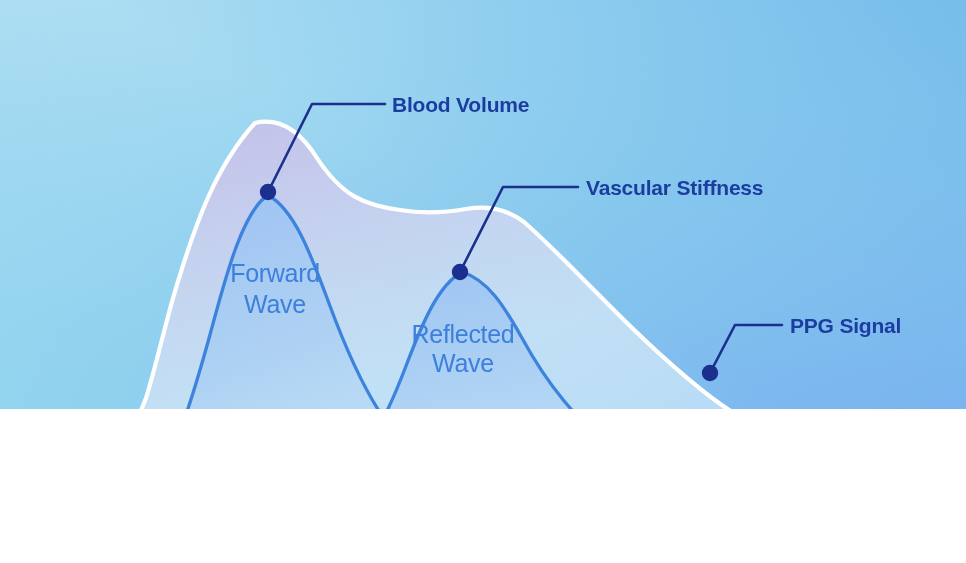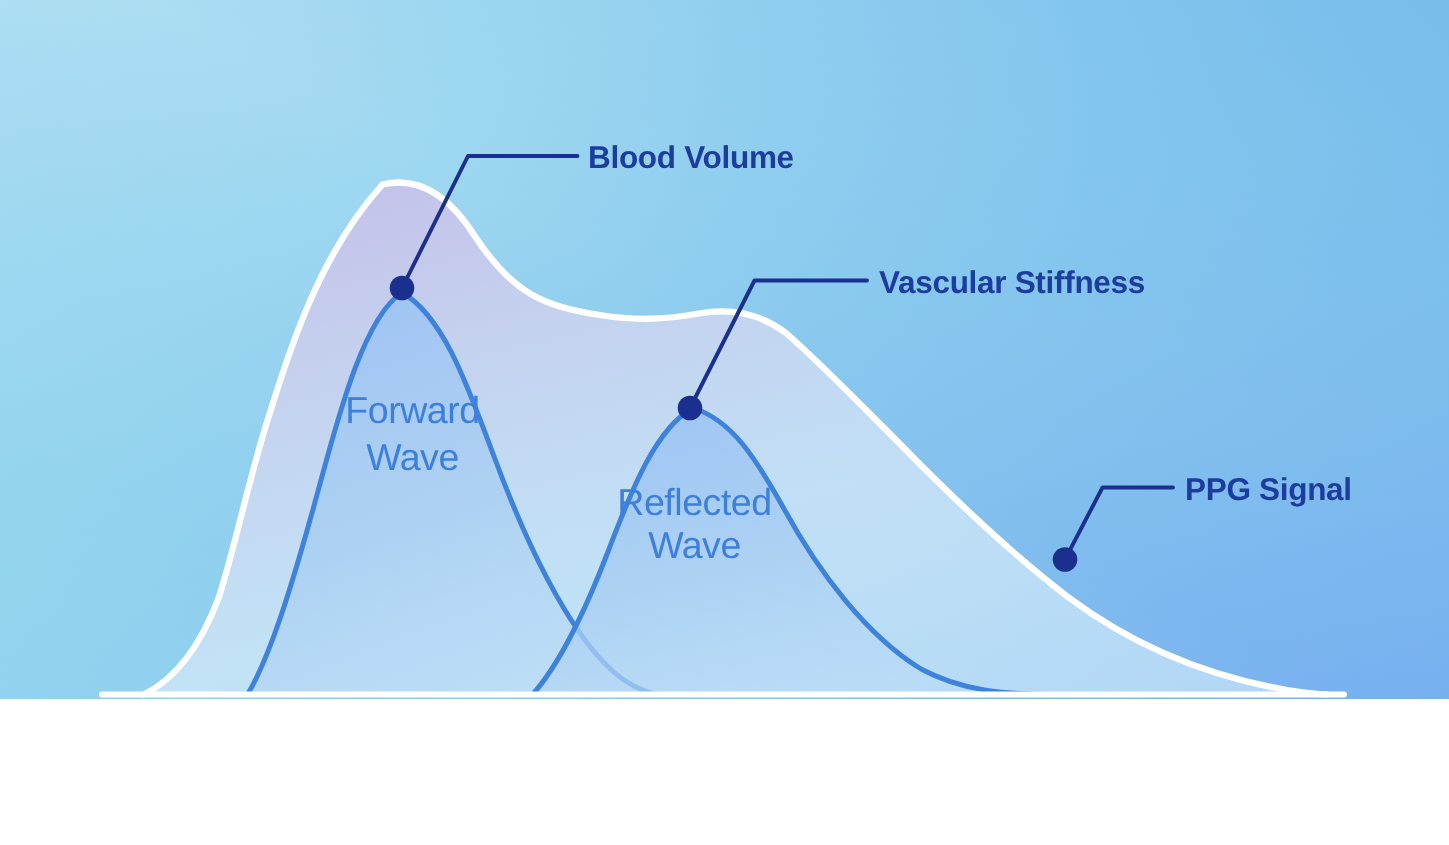--- a/index.html
+++ b/index.html
@@ -3,21 +3,21 @@
 <meta charset="utf-8">
 <style>
   html, body {
     margin: 0;
     padding: 0;
     background: #ffffff;
   }
   #stage {
     position: relative;
     width: 966px;
-    height: 466px;
+    height: 409px;
     overflow: hidden;
     font-family: "Liberation Sans", sans-serif;
   }
   #stage svg {
     display: block;
     width: 966px;
     height: 563px;
   }
   .label-text {
     font-family: "Liberation Sans", sans-serif;

